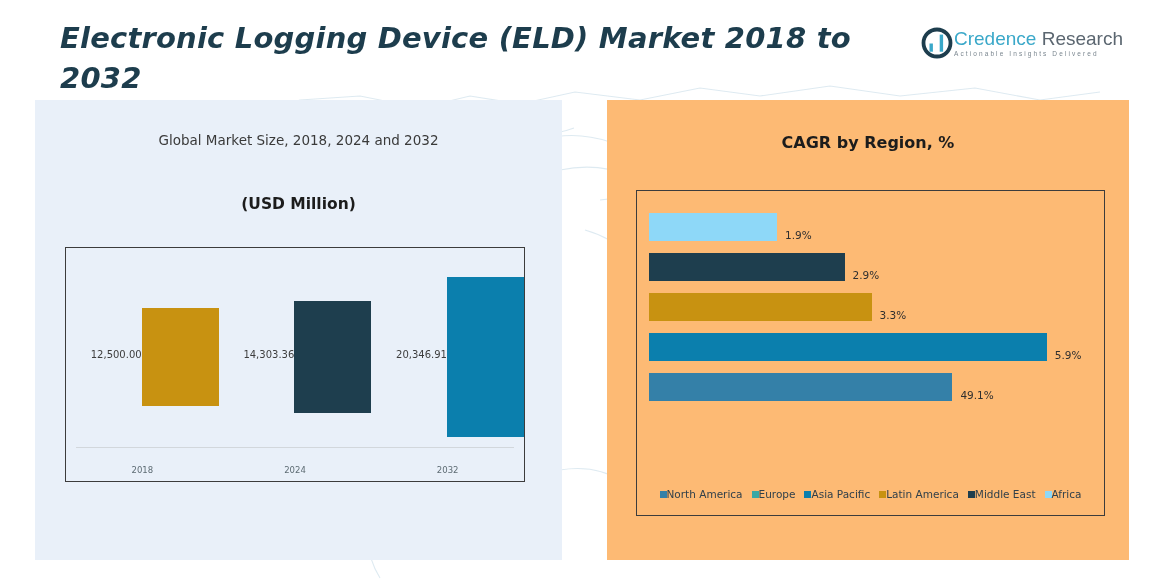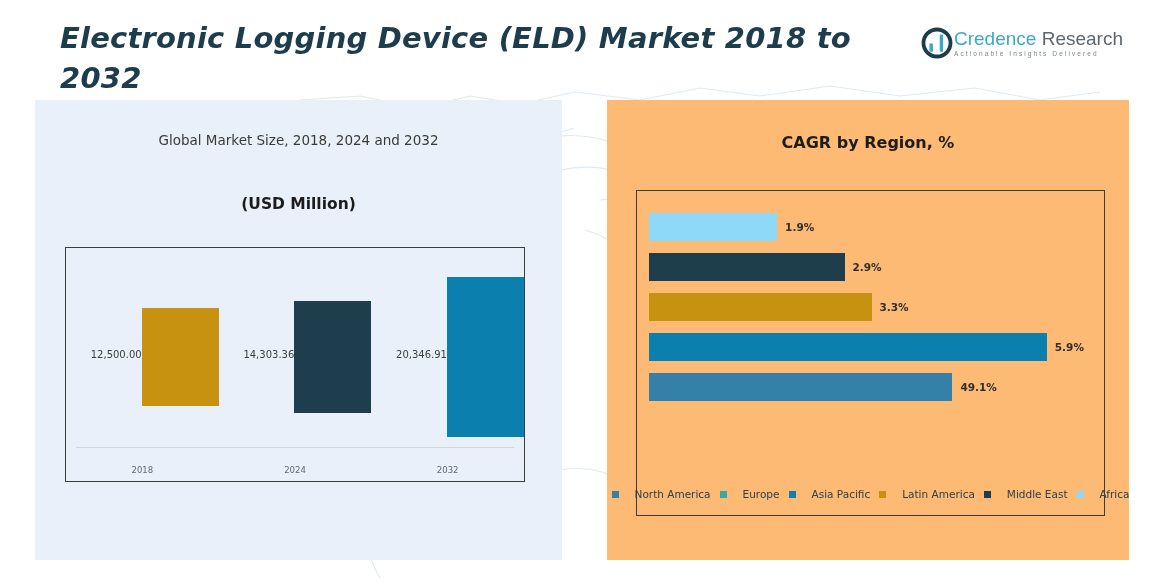--- a/index.html
+++ b/index.html
@@ -73,30 +73,30 @@
   }
   .col-cat { width: 33.33%; text-align: center; font-size: 8.5px; color: #5d6b73;
              font-family: "DejaVu Sans", sans-serif; }
 
   
   #right-plot {
     position: absolute; left: 29px; top: 90px; width: 469px; height: 326px;
     border: 1.6px solid #3c3c3c; background: transparent;
   }
   #right-bars { position: absolute; left: 12px; top: 22px; right: 10px; height: 228px; }
-  .hbar-row { display: flex; align-items: center; height: 28px; margin-bottom: 12px; font-weight: bold; }
+  .hbar-row { display: flex; align-items: flex-end; height: 28px; margin-bottom: 12px; }
   .hbar { height: 28px; }
   .hbar-value { font-size: 10.5px; color: #2f2f2f; margin-left: 8px;
                 font-family: "DejaVu Sans", sans-serif; white-space: nowrap; }
   #right-legend {
     position: absolute; left: 0; bottom: 15px; width: 100%;
     display: flex; justify-content: center; align-items: center;
     flex-wrap: nowrap; gap: 9px;
   }
-  .legend-item { display: flex; align-items: center; gap: 16px; }
+  .legend-item { display: flex; align-items: center; gap: 0; }
   .legend-swatch { width: 7px; height: 7px; flex: 0 0 7px; }
   .legend-label { font-size: 10.5px; color: #31404a; white-space: nowrap;
                   font-family: "DejaVu Sans", sans-serif; }
 </style>
 </head>
 <body>
 
 <div id="page">
 
   <svg id="map-watermark" viewBox="0 0 1156 588" preserveAspectRatio="none" aria-hidden="true">

